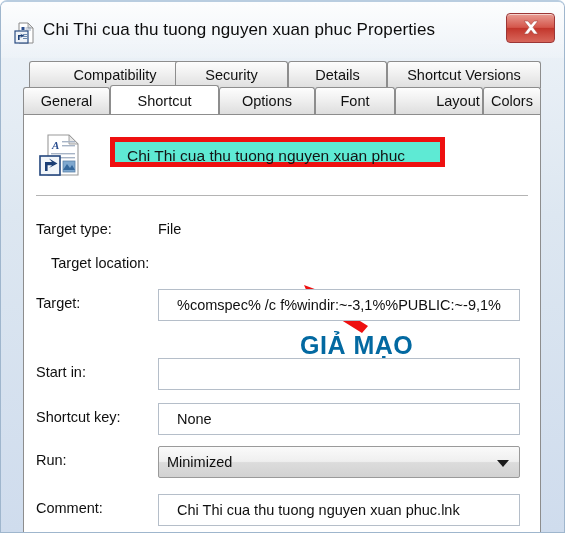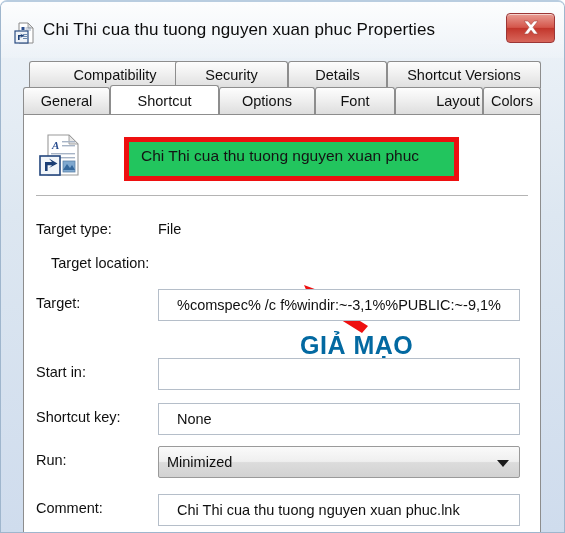--- a/index.html
+++ b/index.html
@@ -126,27 +126,27 @@
   
   #shortcut-icon {
     position: absolute;
     left: 14px;
     top: 18px;
     width: 46px;
     height: 46px;
   }
   #name-box {
     position: absolute;
-    left: 100px;
+    left: 86px;
     top: 22px;
     width: 335px;
-    height: 44px;
+    height: 30px;
     box-sizing: border-box;
     border: 5px solid #ee1010;
-    background: #22c55e;
+    background: #5eead4;
   }
   #name-text {
     position: absolute;
     left: 12px;
     top: 5px;
     font-size: 15.5px;
     color: #141414;
     white-space: nowrap;
   }
   #divider {

